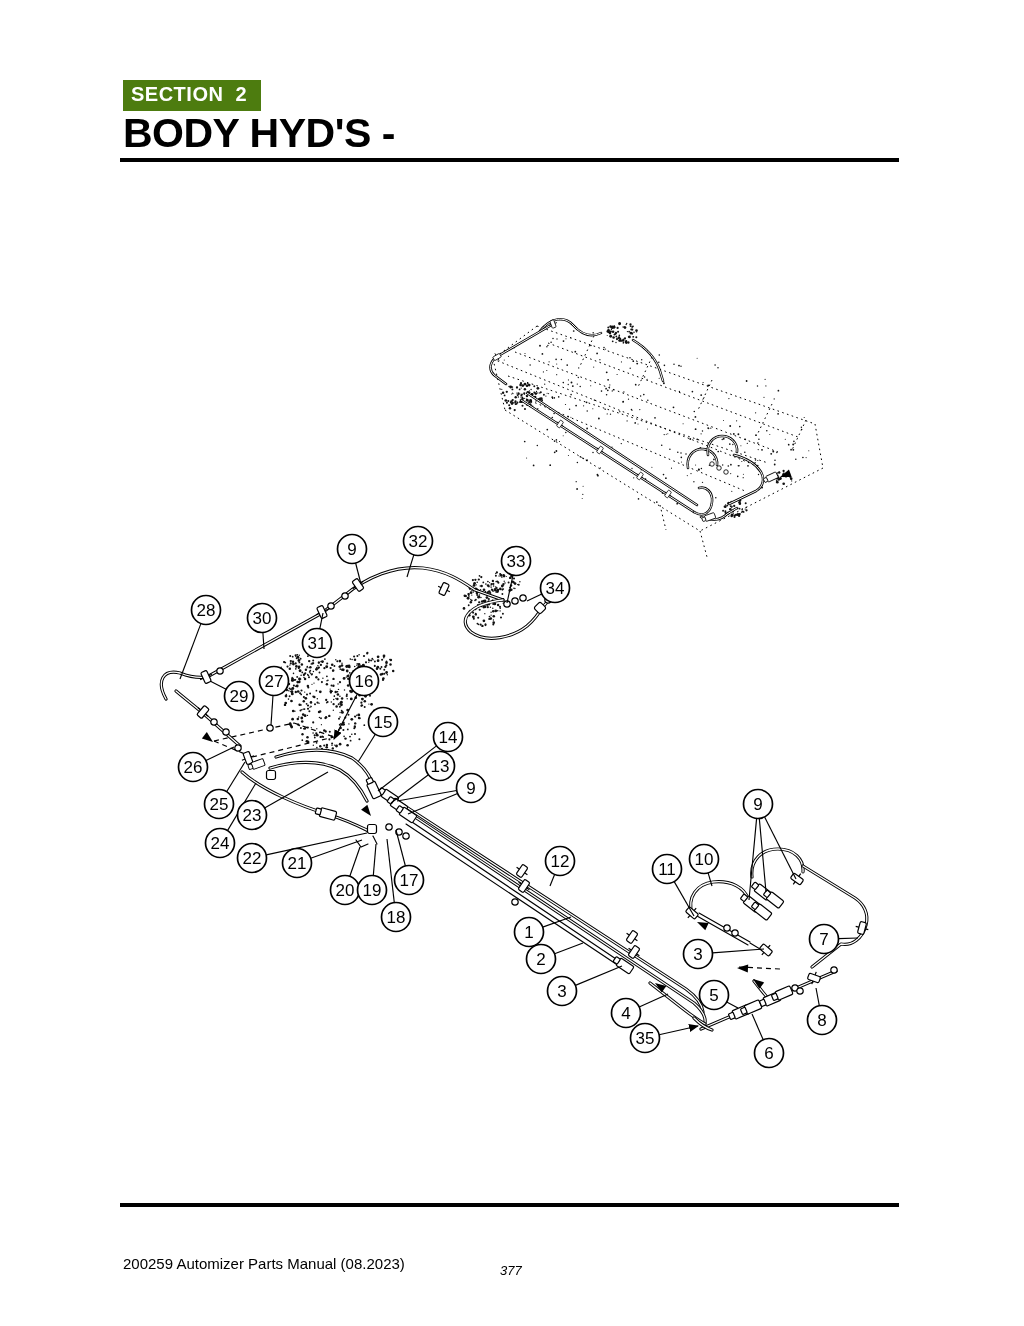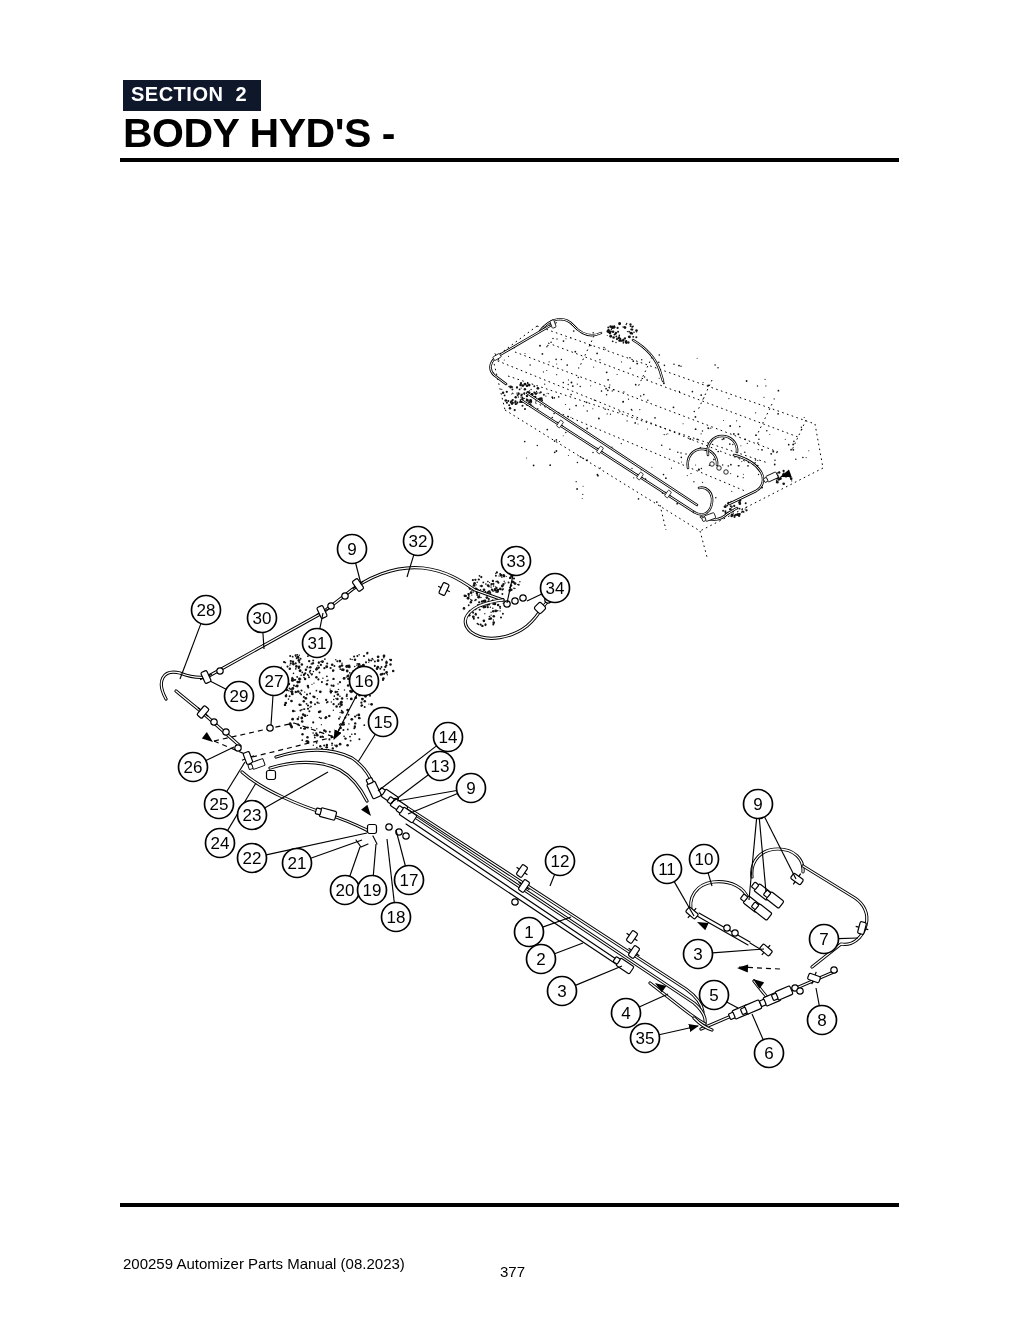--- a/index.html
+++ b/index.html
@@ -1,29 +1,29 @@
 <!DOCTYPE html>
 <html><head>
 <meta charset="utf-8">
 <style>
   html,body{margin:0;padding:0;background:#e8e8e8;}
   .page{position:relative;width:1024px;height:1326px;background:#ffffff;margin:0 auto;
         font-family:"Liberation Sans",sans-serif;color:#000;overflow:hidden;}
   
-  .section-badge{position:absolute;left:123px;top:80px;background:#0f172a;color:#fff;
+  .section-badge{position:absolute;left:123px;top:80px;background:#4d7c0f;color:#fff;
         font-size:20px;font-weight:bold;padding:3px 14px 5px 8px;white-space:pre;letter-spacing:.5px;}
   .title-main{position:absolute;left:123px;top:110px;font-size:41px;font-weight:bold;letter-spacing:-.5px;white-space:pre;}
   .title-sub{position:absolute;left:340px;top:123px;font-size:17px;font-weight:bold;white-space:pre;}
   .ref-num{position:absolute;left:0;top:118px;width:896px;text-align:right;font-size:13px;font-style:italic;}
   .rule{position:absolute;left:120px;width:779px;height:4px;background:#000;}
   .rule.hdr{top:158px;}
   .rule.ftr{top:1203px;}
   
   .footer-manual{position:absolute;left:123px;top:1255px;font-size:15px;}
-  .footer-page{position:absolute;left:500px;top:1263px;font-size:15px;}
+  .footer-page{position:absolute;left:500px;top:1263px;font-size:13px;font-style:italic;}
   
   svg{position:absolute;left:0;top:0;}
   .tube{stroke:#000;stroke-width:3.2;fill:none;stroke-linecap:round;stroke-linejoin:round;}
   .tube-in{stroke:#fff;stroke-width:1.3;fill:none;stroke-linecap:round;stroke-linejoin:round;}
   .tube2{stroke:#000;stroke-width:2.5;fill:none;stroke-linecap:round;stroke-linejoin:round;}
   .tube2-in{stroke:#fff;stroke-width:1;fill:none;stroke-linecap:round;stroke-linejoin:round;}
   .thin{stroke:#000;stroke-width:1.15;fill:none;stroke-linecap:round;}
   .dot-line{stroke:#000;stroke-width:1;fill:none;stroke-dasharray:1.6 3.4;}
   .dash{stroke:#000;stroke-width:1.2;fill:none;stroke-dasharray:5 4;}
   .fit{fill:#fff;stroke:#000;stroke-width:1.2;}

